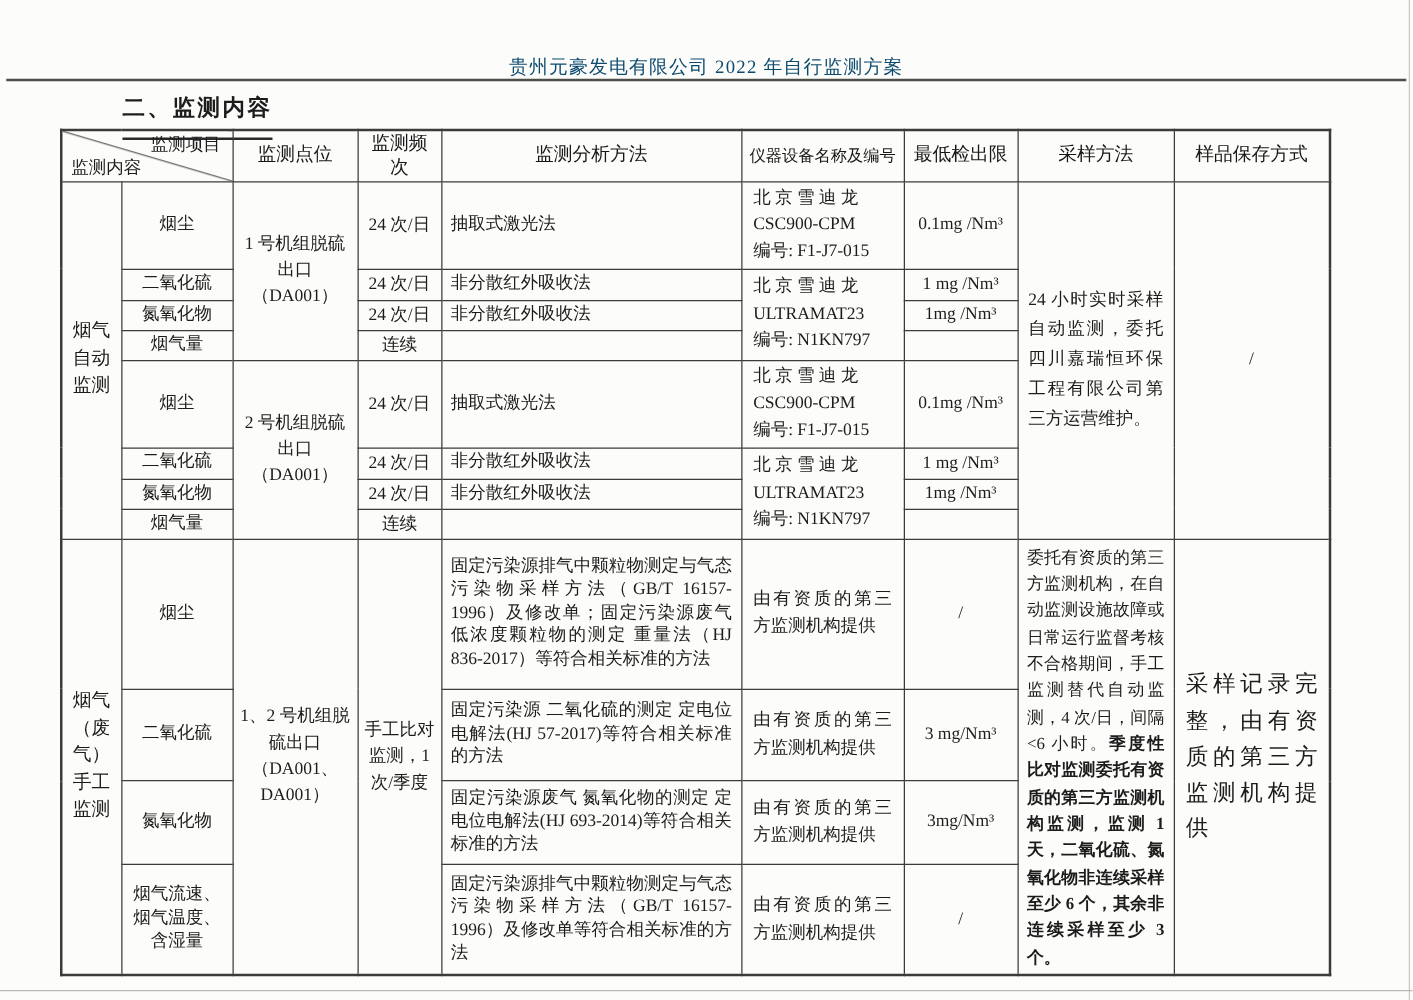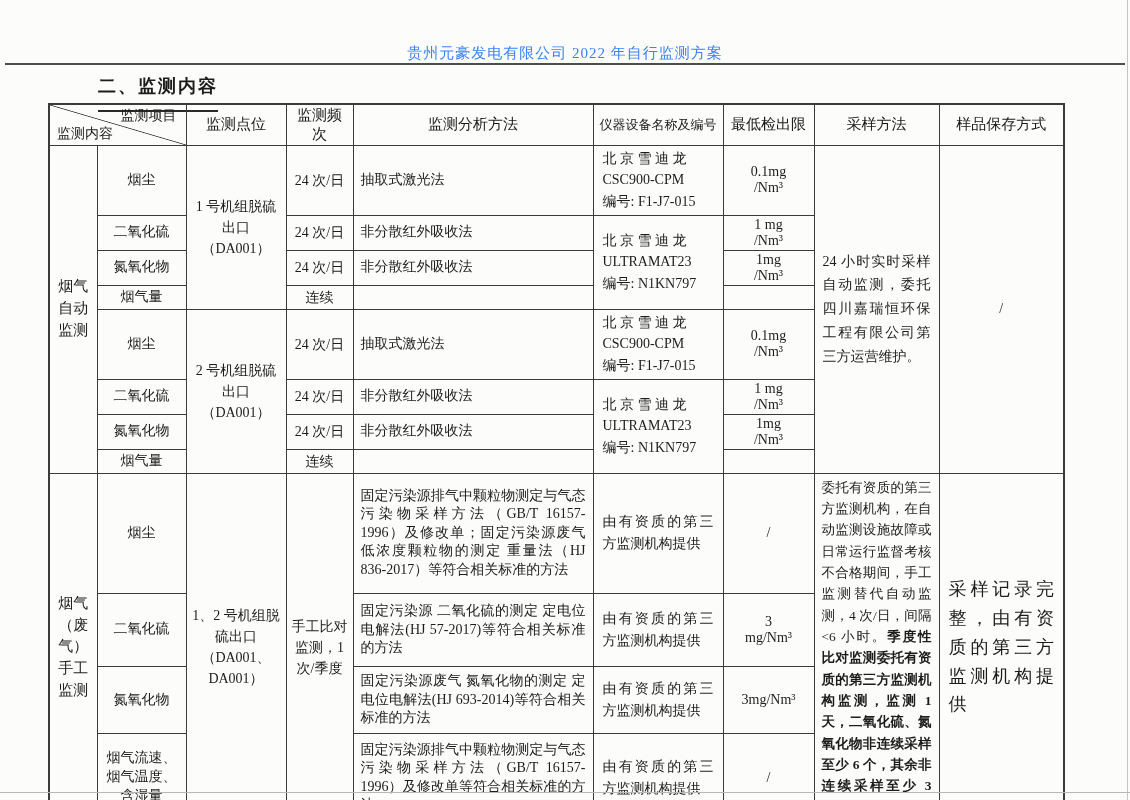--- a/index.html
+++ b/index.html
@@ -2,37 +2,37 @@
 <html><head>
 <meta charset="utf-8">
 <style>
   html,body{margin:0;padding:0;}
   body{width:1130px;height:800px;overflow:hidden;background:#ffffff;}
   .page{position:relative;width:1130px;height:800px;background:#fcfcfa;
         font-family:"Liberation Serif","DejaVu Serif",serif;color:#1c1c1c;}
   .scan-edge-right{position:absolute;top:0;bottom:0;right:2px;width:1px;background:#c7c7c2;}
   .scan-edge-bottom{position:absolute;left:0;right:0;top:792px;height:1px;background:#b9b9b4;}
   .doc-header{position:absolute;top:44px;left:0;width:100%;text-align:center;
-              font-size:15px;letter-spacing:1px;color:#3b82f6;}
+              font-size:15px;letter-spacing:1px;color:#0c4a6e;}
   .header-rule{position:absolute;top:63px;left:5px;right:5px;height:2px;background:#4d4d4a;}
   .section-title{position:absolute;top:74px;left:98px;font-size:18px;font-weight:bold;
                  letter-spacing:2px;border-bottom:2px solid #2a2a2a;padding-bottom:12px;}
   table.mon{position:absolute;left:48px;top:103px;border-collapse:collapse;table-layout:fixed;
             border:2px solid #3b3b3b;background:transparent;}
   table.mon th,table.mon td{border:1px solid #3b3b3b;vertical-align:middle;
             font-weight:normal;overflow:hidden;}
   th.hc{font-size:15px;text-align:center;padding:1px 5px;line-height:1.25;color:#181818;}
   th.hc.th-instr{font-size:13px;padding:1px 1px;}
   td.c-group{font-size:15px;text-align:center;white-space:pre-line;line-height:1.45;padding:0 2px;}
   td.c-item{font-size:14px;text-align:center;padding:1px 4px;line-height:1.35;}
   td.c-point{font-size:14px;text-align:center;padding:1px 5px;line-height:1.5;}
   td.c-freq{font-size:14px;text-align:center;padding:1px 3px;line-height:1.5;}
   td.c-method{font-size:14px;text-align:justify;padding:2px 7px;line-height:1.32;}
   td.c-instr{font-size:14px;text-align:left;white-space:pre-line;padding:2px 9px;line-height:1.55;}
-  td.c-limit{font-size:14px;text-align:center;padding:1px 18px;}
+  td.c-limit{font-size:14px;text-align:center;padding:1px 2px;}
   td.c-sampling{font-size:14px;text-align:justify;padding:2px 8px;line-height:1.7;}
   td.c-sampling-manual{font-size:13.5px;text-align:justify;padding:3px 7px;line-height:1.58;}
   td.c-sampling-manual .bold-part{font-weight:bold;}
   td.c-preserve{font-size:14px;text-align:center;padding:1px 4px;}
   td.c-preserve-manual{font-size:18px;text-align:justify;padding:2px 9px;line-height:1.6;}
   th.corner{position:relative;padding:0;
     background:linear-gradient(to bottom left,
       rgba(0,0,0,0) calc(50% - 0.8px), #3b3b3b 50%, rgba(0,0,0,0) calc(50% + 0.8px));}
   th.corner .lbl-top{position:absolute;top:2px;right:9px;font-size:14px;}
   th.corner .lbl-bottom{position:absolute;bottom:2px;left:7px;font-size:14px;}

